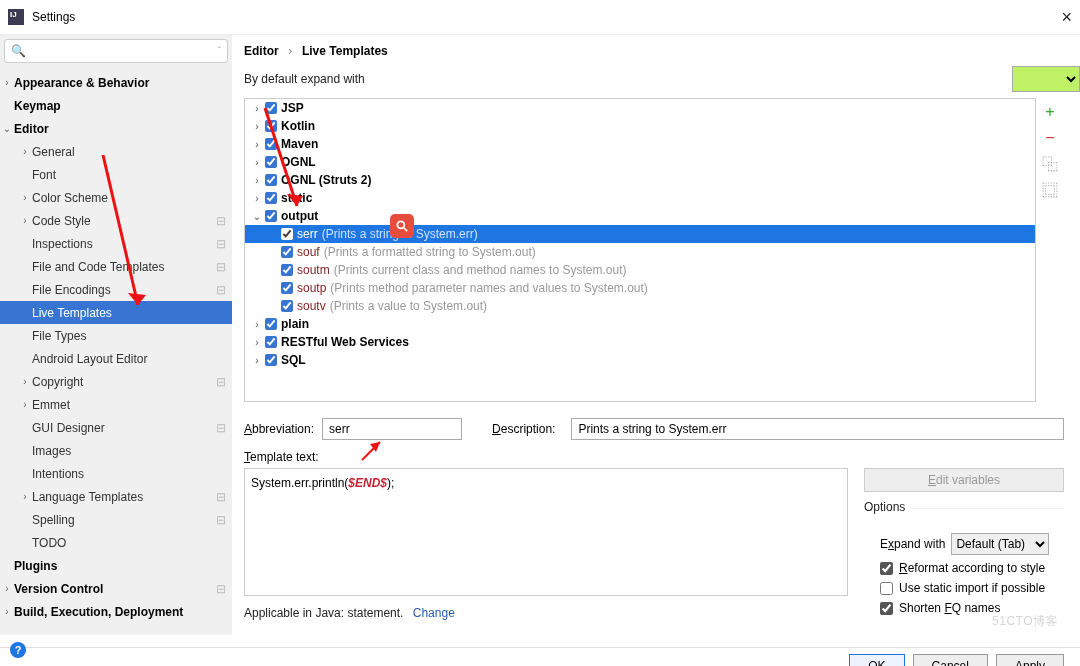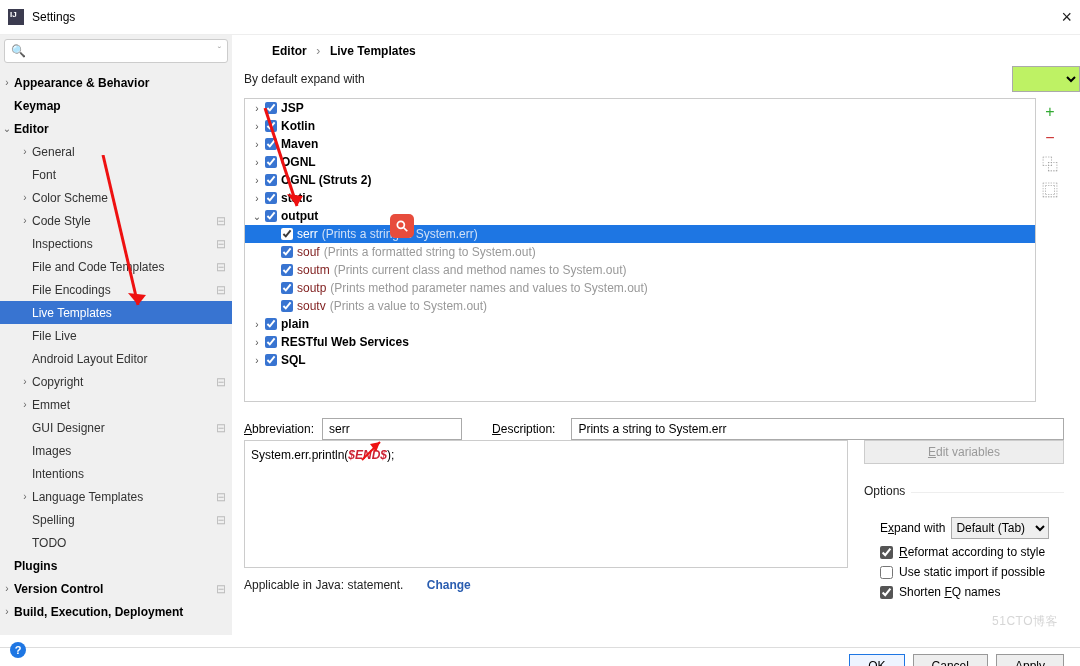--- a/index.html
+++ b/index.html
@@ -16,21 +16,21 @@
 .tree { padding: 6px 0 0 0; flex: 1; }
 .tree .node { display: flex; align-items: center; height: 23px; padding-right: 6px; cursor: pointer; }
 .tree .chev { width: 14px; display: inline-block; text-align: center; color: #666; font-size: 10px; }
 .tree .node.bold > .label { font-weight: bold; color: #000;}
 .tree .node .label { color: #333; flex: 1; white-space: nowrap; }
 .tree .node .pin { color: #bbb; font-size: 12px; }
 .tree .lvl1 { padding-left: 18px; }
 .tree .node.selected { background: #3874d1; }
 .tree .node.selected .label { color: #fff; }
 .main { flex: 1; display: flex; flex-direction: column; padding: 8px 0 0 12px; position: relative; }
-.breadcrumb { font-size: 13px; font-weight: bold; color: #000; padding-bottom: 8px; margin-left: 28px; }
+.breadcrumb { font-size: 13px; font-weight: bold; color: #000; padding-bottom: 8px; }
 .breadcrumb .sep { margin: 0 6px; font-weight: normal; color: #888; }
 .expandrow { display: flex; align-items: center; margin-bottom: 6px; justify-content: space-between; }
 .expandrow label { margin-right: 6px; color: #222; }
 .expandrow select { width: 68px; height: 22px; border: 1px solid #aaa; padding: 12px 4px; background: #bef264; }
 .templates { display: flex; margin-right: 16px; }
 .templist { flex: 1; border: 1px solid #ccc; height: 304px; overflow: hidden; }
 .sidebtns { width: 28px; display: flex; flex-direction: column; align-items: center; padding-top: 6px; gap: 10px; }
 .sidebtns .btn { width: 16px; height: 16px; display: flex; align-items: center; justify-content: center; font-size: 16px; cursor: pointer; }
 .grp { display: flex; align-items: center; height: 18px; padding-left: 6px; }
 .grp .chev { width: 12px; font-size: 10px; color: #555; text-align: center; }
@@ -47,28 +47,28 @@
 .formrow { display: flex; align-items: center; margin-top: 16px; margin-right: 16px; }
 .formrow label { margin-right: 8px; }
 .formrow input[type=text] { height: 22px; border: 1px solid #aaa; padding: 0 6px; }
 .tt-label { margin-top: 10px; margin-bottom: 4px; }
 .lower { display: flex; gap: 16px; margin-right: 16px; }
 .tt-box { flex: 1; }
 .tt-area { width: 100%; height: 128px; border: 1px solid #ccc; padding: 4px 6px; font-family: "Consolas","Courier New",monospace; font-size: 17px; resize: none; color: #000; }
 .tt-area .var { color: #c23; font-style: italic; font-weight: bold; }
 .rightpanel { width: 200px; }
 .editvars { width: 200px; height: 24px; border: 1px solid #ccc; background: #eee; color: #999; display:flex;align-items:center;justify-content:center; }
-.options { margin-top: 28px; }
+.options { margin-top: 16px; }
 .options h4 { font-size: 12px; font-weight: normal; margin-bottom: 10px; color: #222; border-top:1px solid #eee; position:relative; }
 .options h4 span{position:relative;top:-9px;background:#fff;padding-right:6px;}
 .options .optrow { display: flex; align-items: center; margin-top: 6px; padding-left:16px; }
 .options select { width: 98px; height: 22px; border: 1px solid #aaa; margin-left: 6px; }
 .options input[type=checkbox] { margin-right: 6px; accent-color:#555;}
 .applicable { margin-top: 10px; color: #222; }
-.applicable a { color: #2a5db0; text-decoration: none; margin-left:20px;font-weight:bold;}
+.applicable a { color: #2a5db0; text-decoration: none; margin-left:6px;}
 .divider { border-top: 1px solid #ddd; margin-top: 12px; }
 .footer { display: flex; justify-content: flex-end; align-items: center; padding: 6px 16px; gap: 8px; }
 .footer button { height: 24px; padding: 0 18px; border: 1px solid #999; background: #eee; cursor: pointer; }
 .footer button.primary { border: 1px solid #1e76e3; color: #000; background:#eef4ff; }
 .help { position: absolute; left: 10px; bottom: 8px; width:16px; height:16px; border-radius:50%; background:#1e76e3; color:#fff; display:flex; align-items:center; justify-content:center; font-size:11px; font-weight:bold; }
 .und { text-decoration: underline; }
 
 
 .overlay { position:absolute; pointer-events:none; }
 .badge-search { left:390px; top:214px; width:24px; height:24px; background:#e74c3c; border-radius:5px; display:flex; align-items:center; justify-content:center; }
@@ -139,21 +139,21 @@
           <span class="chev"></span>
           <span class="label">File Encodings</span>
           <span class="pin">⊟</span>
         </div>
         <div class="node selected lvl1">
           <span class="chev"></span>
           <span class="label">Live Templates</span>
         </div>
         <div class="node lvl1">
           <span class="chev"></span>
-          <span class="label">File Live</span>
+          <span class="label">File Types</span>
         </div>
         <div class="node lvl1">
           <span class="chev"></span>
           <span class="label">Android Layout Editor</span>
         </div>
         <div class="node lvl1">
           <span class="chev">›</span>
           <span class="label">Copyright</span>
           <span class="pin">⊟</span>
         </div>
@@ -305,20 +305,21 @@
     </div>
 
     <div class="formrow">
       <label><span class="und">A</span><span>bbreviation:</span></label>
       <input type="text" style="width: 140px;" value="serr">
       <span style="width:30px"></span>
       <label><span class="und">D</span>escription:</label>
       <input type="text" style="flex: 1 1 0%; margin-left: 8px;" value="Prints a string to System.err">
     </div>
 
+    <div class="tt-label"><span class="und">T</span>emplate text:</div>
 
     <div class="lower">
       <div class="tt-box">
         <div class="tt-area"><span>System.err.println(</span><span class="var">$END$</span><span>);</span></div>
         <div class="applicable">
           <span>Applicable in Java: statement.</span>
           <a href="#">Change</a>
         </div>
       </div>
       <div class="rightpanel">

